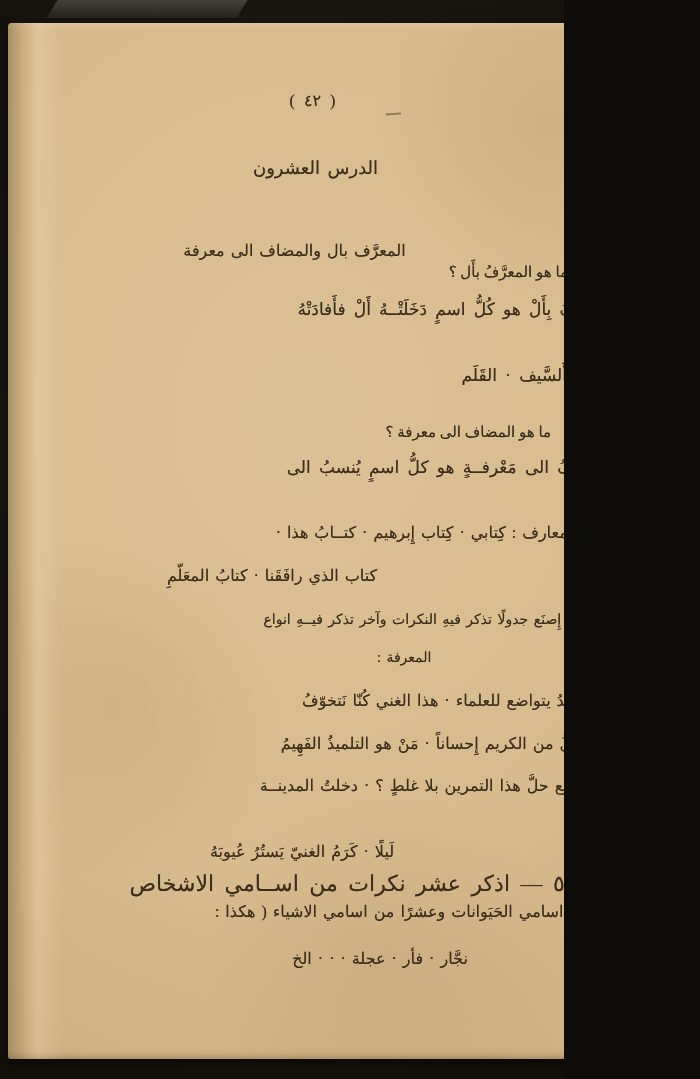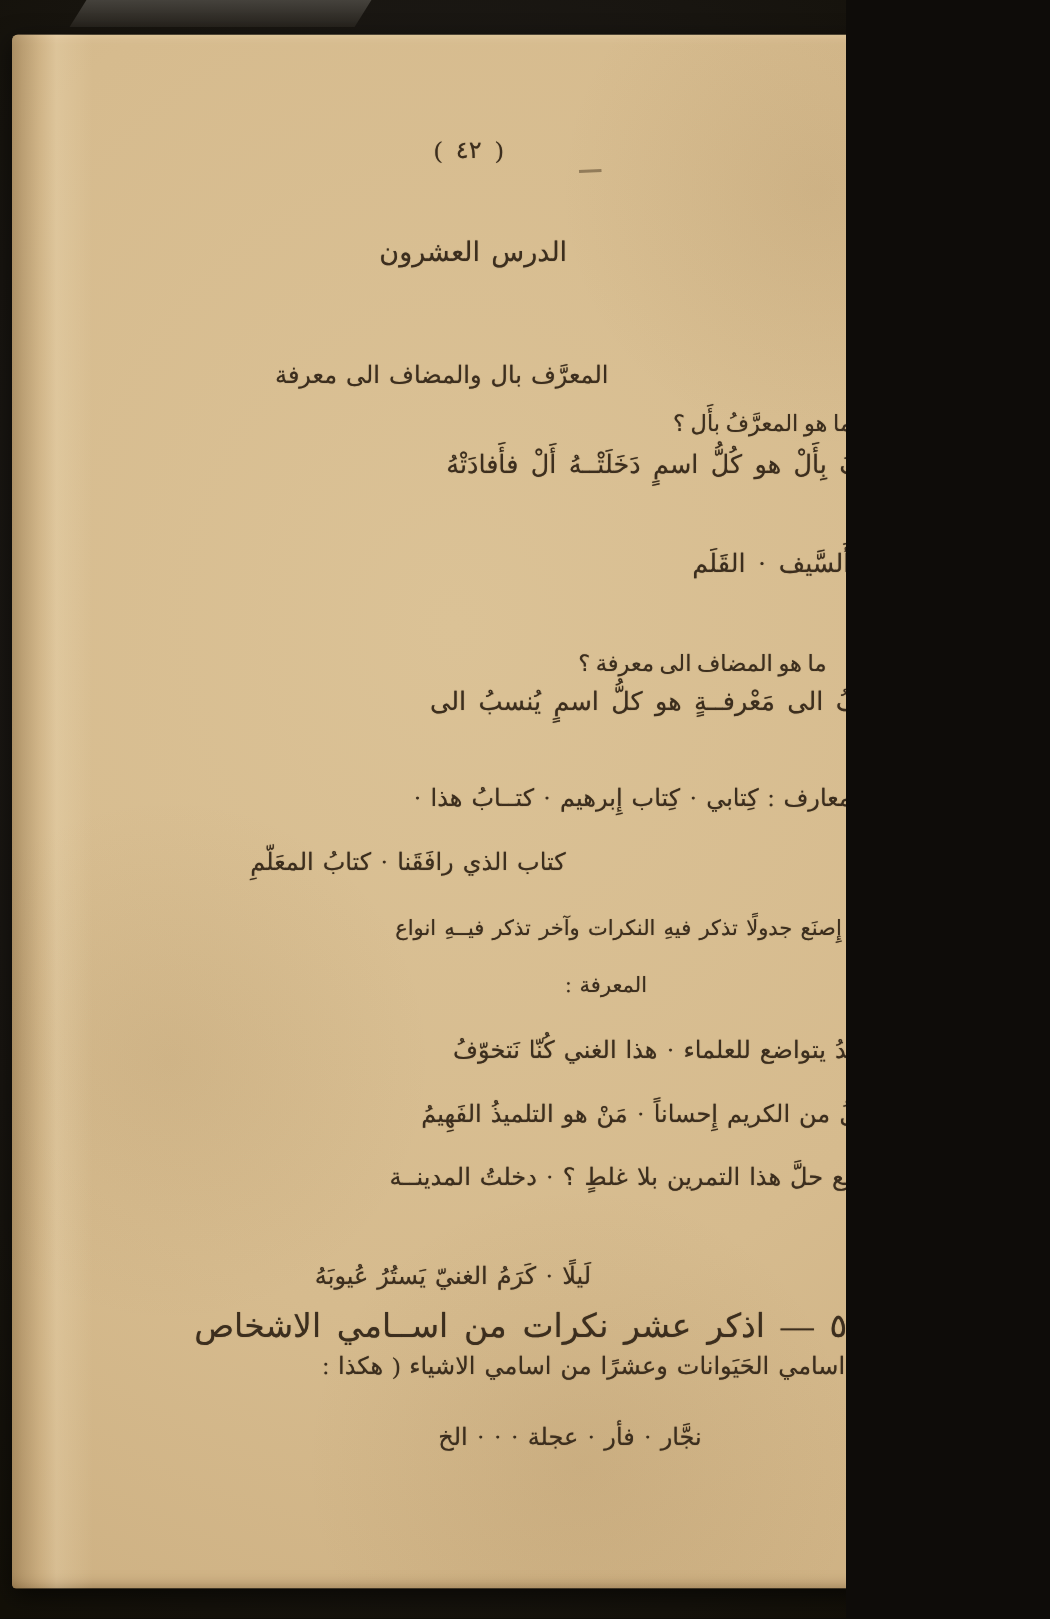--- a/index.html
+++ b/index.html
@@ -45,21 +45,21 @@
     background:rgba(78,60,36,0.5);transform:rotate(-3deg);
   }
   .txt{
     position:absolute;direction:rtl;unicode-bidi:embed;color:#3c2e1e;
     white-space:nowrap;text-align:right;line-height:1.5;
     text-shadow:0 0 .6px rgba(58,44,26,0.65);
   }
   .s-pn{font-size:16px;letter-spacing:2px;word-spacing:5px;}
   .s-title{font-size:18px;word-spacing:3px;}
   .s-sub{font-size:16px;word-spacing:2px;}
-  .s-q{font-size:15px;margin-top:11px;}
+  .s-q{font-size:15px;}
   .s-big{font-size:17px;word-spacing:4px;}
   .s-reg{font-size:16px;word-spacing:2px;}
   .s-ex{font-size:14px;word-spacing:2px;}
   .center{text-align:center;}
 </style>
 </head>
 <body>
 
 <div class="scene">
 

